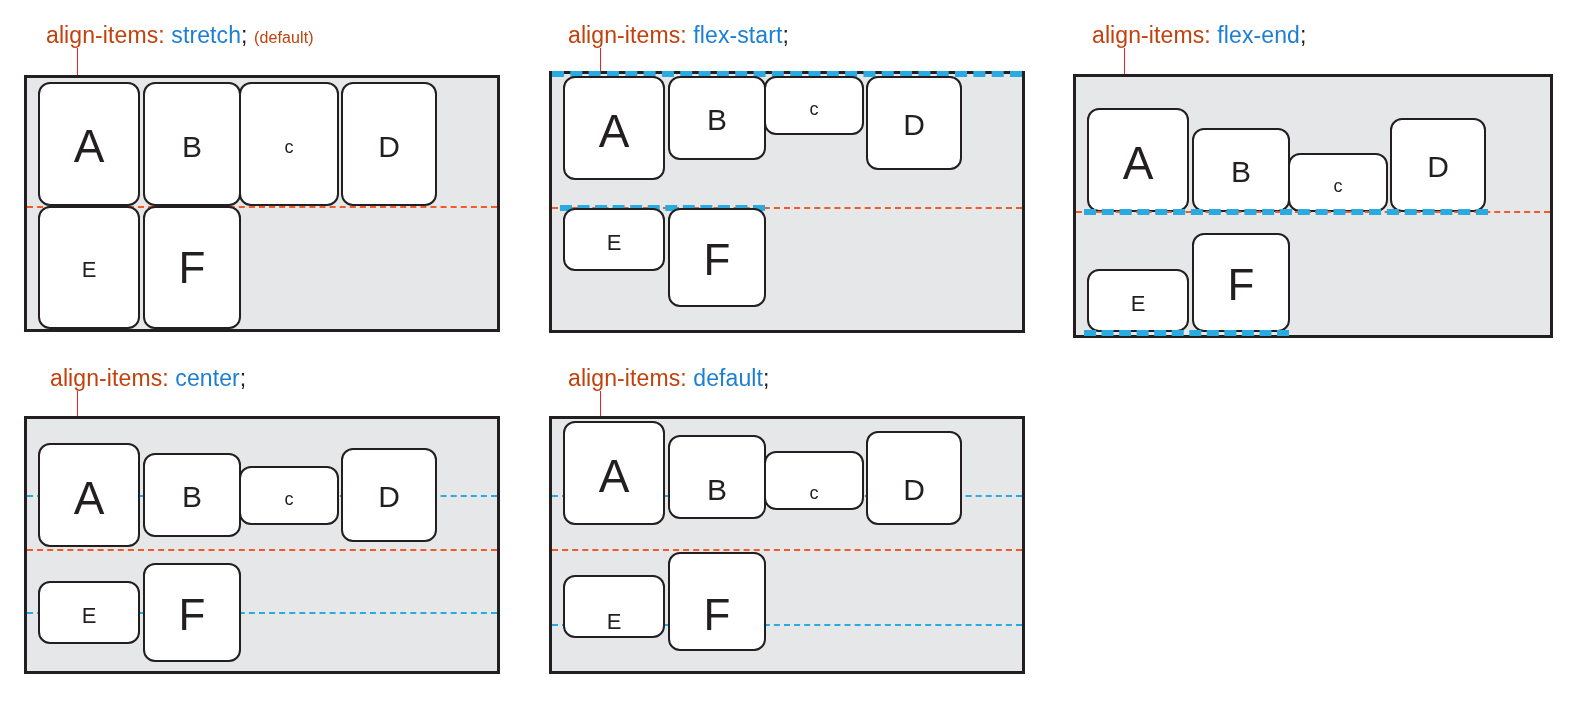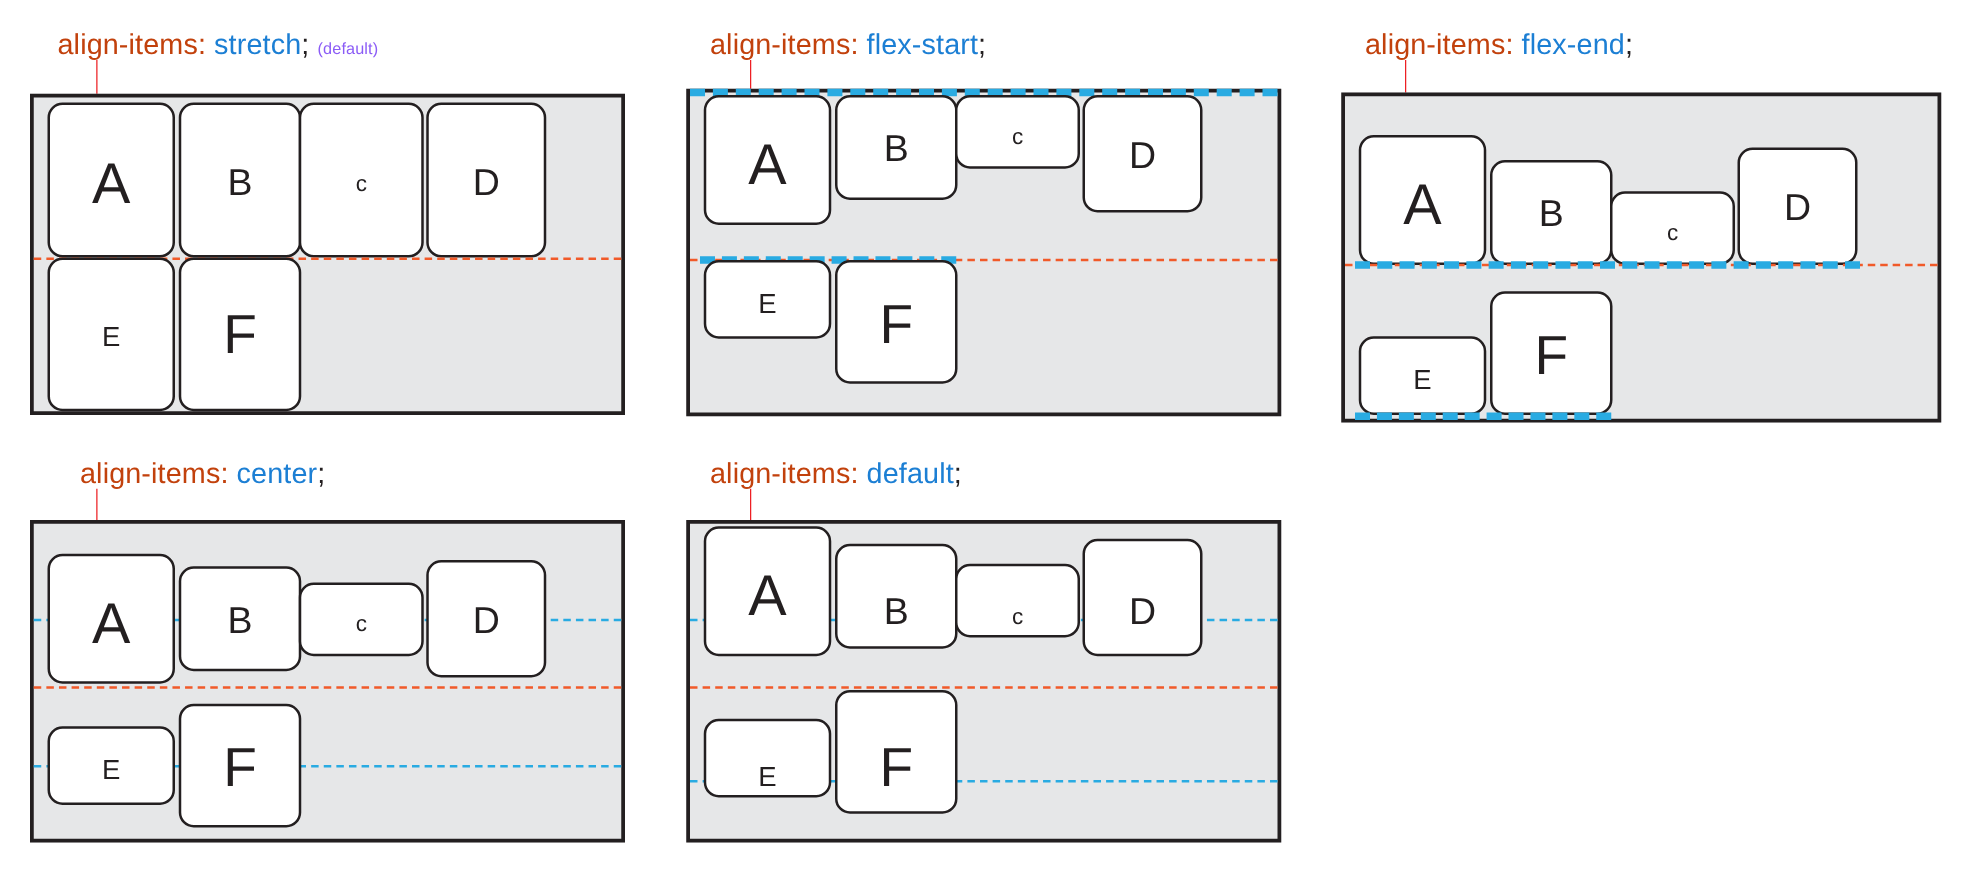--- a/index.html
+++ b/index.html
@@ -15,21 +15,21 @@
   .label{
     position:absolute;
     font-size:23px;
     color:#231f20;
     white-space:nowrap;
     letter-spacing:0.1px;
   }
   .label .prop{color:#c2410c;}
   .label .val{color:#1c7fd4;}
   .label .semi{color:#231f20;}
-  .label .note{font-size:13px;color:#8b5cf6;}
+  .label .note{font-size:16px;color:#c2410c;}
 
   .connector{
     position:absolute;
     width:1px;
     background:#ed2024;
   }
 
   .container{
     position:absolute;
     background:#e6e7e8;
@@ -173,21 +173,21 @@
     </div>
     <div class="item" style="left:116px;top:156px;width:98px;height:99px;font-size:44px;">
       <span style="top:28px;">F</span>
     </div>
     <div class="bluethick" style="left:8px;top:253px;width:205px;"></div>
   </div>
 </div>
 
 <div class="panel">
 
-  <div class="label" style="left:64px;top:365px;">
+  <div class="label" style="left:50px;top:365px;">
     <span class="prop">align-items:</span>
     <span class="val">center</span><span class="semi">;</span>
   </div>
   <div class="connector" style="left:77px;top:391px;height:28px;"></div>
 
   <div class="container" style="left:24px;top:416px;width:476px;height:258px;">
 
     <div class="blueline" style="left:0;right:0;top:76px;"></div>
 
     <div class="item" style="left:11px;top:24px;width:102px;height:104px;font-size:46px;">

